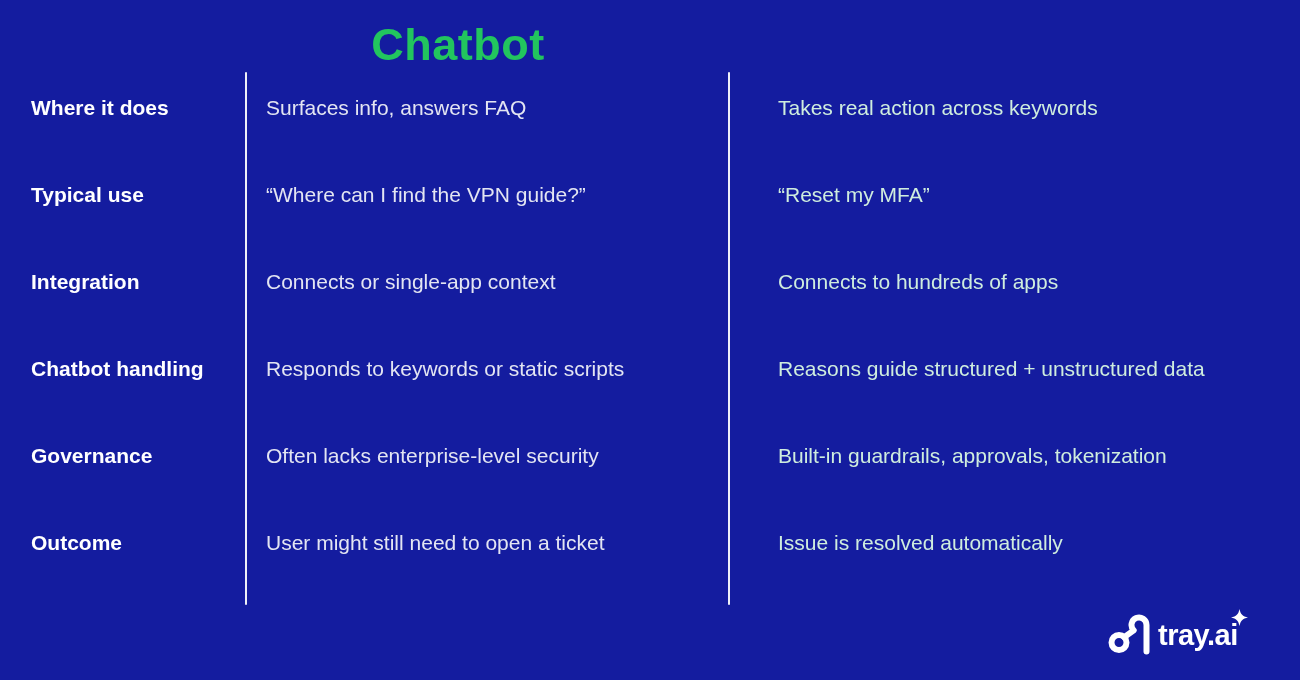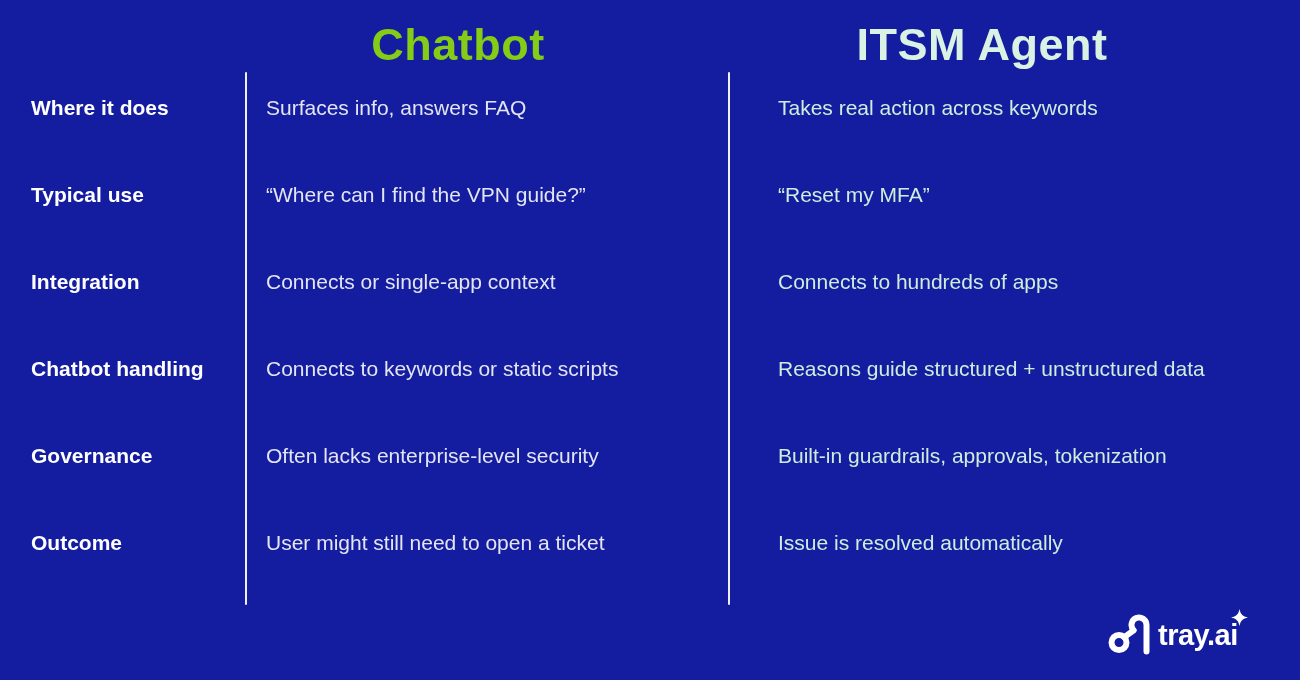--- a/index.html
+++ b/index.html
@@ -13,21 +13,21 @@
   }
   .col-header {
     position: absolute;
     top: 45px;
     transform: translate(-50%, -50%);
     font-size: 45px;
     font-weight: 700;
     letter-spacing: 0.5px;
     white-space: nowrap;
   }
-  .chatbot-header { left: 458px; color: #84cc16; }
+  .chatbot-header { left: 458px; color: #22c55e; }
   .itsm-header   { left: 982px; color: #D9F2E4; }
 
   .divider {
     position: absolute;
     top: 72px;
     width: 2px;
     height: 533px;
     background: #EEF0F8;
     border-radius: 1px;
   }
@@ -76,21 +76,20 @@
     width: 17px;
     height: 17px;
   }
 </style>
 </head>
 <body>
 
 <div class="canvas">
 
   <div class="col-header chatbot-header">Chatbot</div>
-  <div class="col-header itsm-header">ITSM Agent</div>
 
   <div class="divider divider-1"></div>
   <div class="divider divider-2"></div>
 
   <div class="row row-1">
     <div class="cell cell-label">Where it does</div>
     <div class="cell cell-chatbot">Surfaces info, answers FAQ</div>
     <div class="cell cell-itsm">Takes real action across keywords</div>
   </div>
 
@@ -101,21 +100,21 @@
   </div>
 
   <div class="row row-3">
     <div class="cell cell-label">Integration</div>
     <div class="cell cell-chatbot">Connects or single-app context</div>
     <div class="cell cell-itsm">Connects to hundreds of apps</div>
   </div>
 
   <div class="row row-4">
     <div class="cell cell-label">Chatbot handling</div>
-    <div class="cell cell-chatbot">Connects to keywords or static scripts</div>
+    <div class="cell cell-chatbot">Responds to keywords or static scripts</div>
     <div class="cell cell-itsm">Reasons guide structured + unstructured data</div>
   </div>
 
   <div class="row row-5">
     <div class="cell cell-label">Governance</div>
     <div class="cell cell-chatbot">Often lacks enterprise-level security</div>
     <div class="cell cell-itsm">Built-in guardrails, approvals, tokenization</div>
   </div>
 
   <div class="row row-6">

